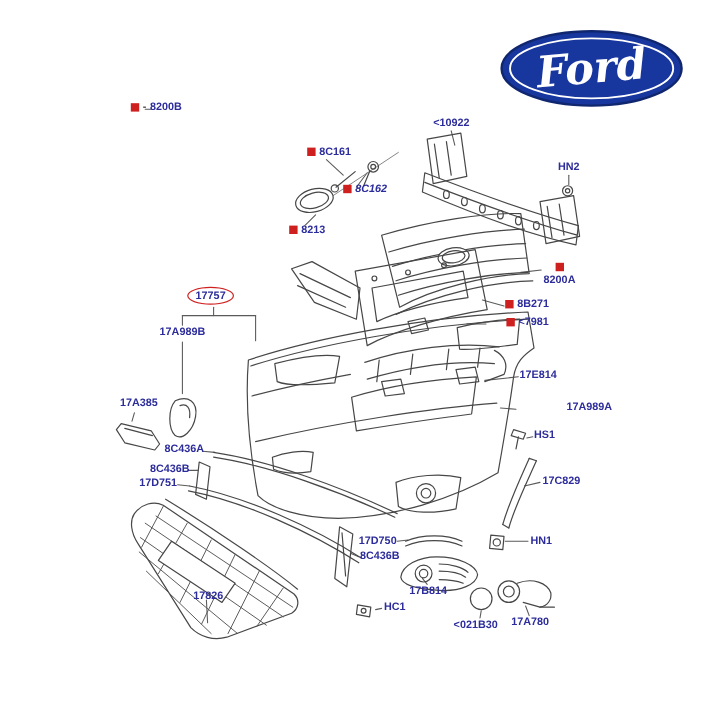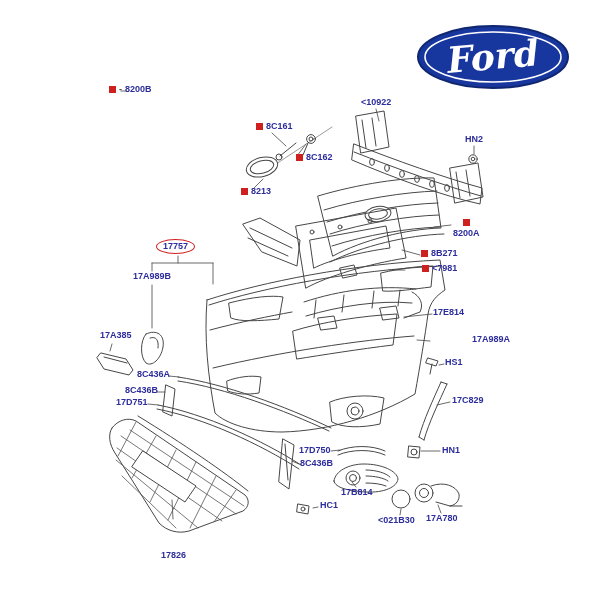--- a/index.html
+++ b/index.html
@@ -253,21 +253,21 @@
   <div style="position:absolute;left:0;top:0;width:600px;height:600px;z-index:5;">
       <div class="plabel" style="left: 109px; top: 85px;">
         <span class="sq"></span>
         <span class="dash">-</span>
         <span>8200B</span>
       </div>
       <div class="plabel" style="left: 256px; top: 122px;">
         <span class="sq"></span>
         <span>8C161</span>
       </div>
-      <div class="plabel" style="left: 296px; top: 153px;">
+      <div class="plabel" style="left: 286px; top: 153px; font-style: italic;">
         <span class="sq"></span>
         <span>8C162</span>
       </div>
       <div class="plabel" style="left: 241px; top: 187px;">
         <span class="sq"></span>
         <span>8213</span>
       </div>
       <div class="plabel" style="left: 361px; top: 98px; text-align: right;">
         <span>&lt;10922</span>
       </div>
@@ -297,21 +297,21 @@
       </div>
       <div class="plabel" style="left: 137px; top: 370px;">
         <span>8C436A</span>
       </div>
       <div class="plabel" style="left: 125px; top: 386px;">
         <span>8C436B</span>
       </div>
       <div class="plabel" style="left: 116px; top: 398px;">
         <span>17D751</span>
       </div>
-      <div class="plabel" style="left: 161px; top: 551px;">
+      <div class="plabel" style="left: 161px; top: 492px;">
         <span>17826</span>
       </div>
       <div class="plabel" style="left: 299px; top: 446px;">
         <span>17D750</span>
       </div>
       <div class="plabel" style="left: 300px; top: 459px;">
         <span>8C436B</span>
       </div>
       <div class="plabel" style="left: 442px; top: 446px;">
         <span>HN1</span>

